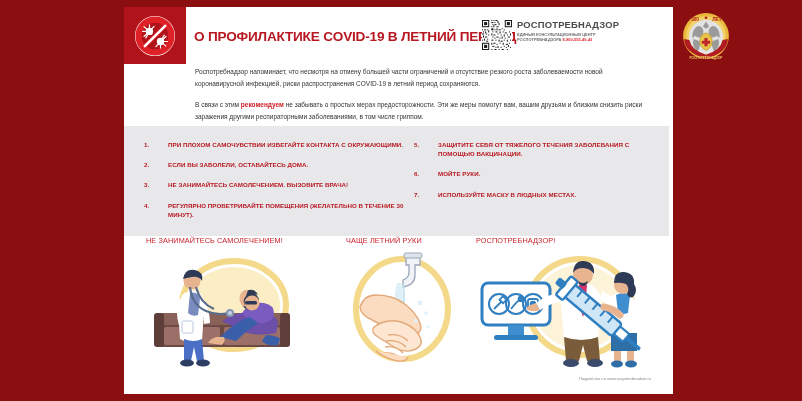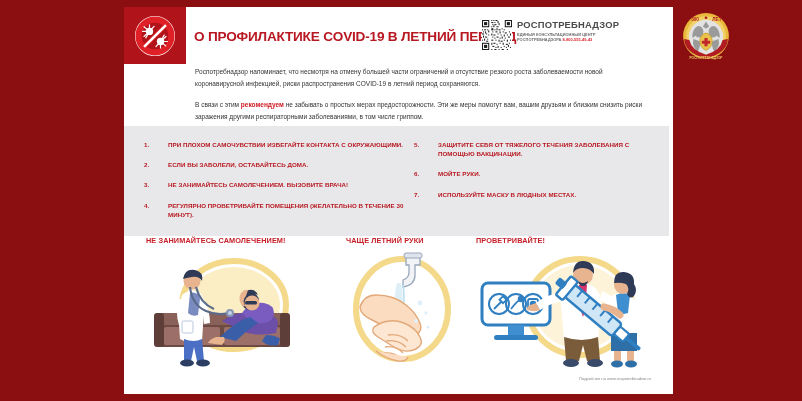--- a/index.html
+++ b/index.html
@@ -74,21 +74,21 @@
   }
   .li .num{position:absolute;left:0;top:0;width:18px;text-align:left;}
 
   
   .bottom{
     position:absolute;left:124px;top:236px;width:549px;height:158px;
     background:#ffffff;
   }
   .ill{position:absolute;top:0;}
   .ill-title{
-    font-size:7.3px;font-weight:bold;color:#c8202a;
+    font-size:7.3px;font-weight:normal;color:#c8202a;
     letter-spacing:0.1px;white-space:nowrap;
   }
   .ill-art{margin-top:6px;}
   .ill1{left:22px;}
   .ill2{left:222px;}
   .ill3{left:352px;}
   .footnote{
     position:absolute;left:455px;top:140px;
     font-size:4.1px;color:#8a8a8a;white-space:nowrap;
   }
@@ -377,21 +377,21 @@
         <g fill="#dff0fa">
           <circle cx="74" cy="52" r="2.4"></circle>
             <circle cx="80" cy="62" r="1.8"></circle>
           <circle cx="70" cy="70" r="2"></circle>
             <circle cx="82" cy="76" r="1.6"></circle>
         </g>
       </svg>
     </div>
 
     <div class="ill ill3">
-      <div class="ill-title">ПРОВЕТРИВАЙТЕ!</div>
+      <div class="ill-title">РОСПОТРЕБНАДЗОР!</div>
       <svg class="ill-art" width="178" height="118" viewBox="0 0 178 118">
         <ellipse cx="104" cy="56" rx="52" ry="48" fill="none" stroke="#f5d98a" stroke-width="6"></ellipse>
         <ellipse cx="104" cy="56" rx="46" ry="42" fill="#fdf3d8"></ellipse>
 
         <rect x="6" y="32" width="68" height="42" rx="6" fill="#ffffff" stroke="#2f7fc1" stroke-width="3"></rect>
         <rect x="32" y="74" width="16" height="10" fill="#3f8fd0"></rect>
         <rect x="18" y="84" width="44" height="5" rx="2.5" fill="#2f7fc1"></rect>
         <g fill="none" stroke="#2f7fc1" stroke-width="2">
           <circle cx="23" cy="53" r="10"></circle>
             <circle cx="40" cy="53" r="10"></circle>

